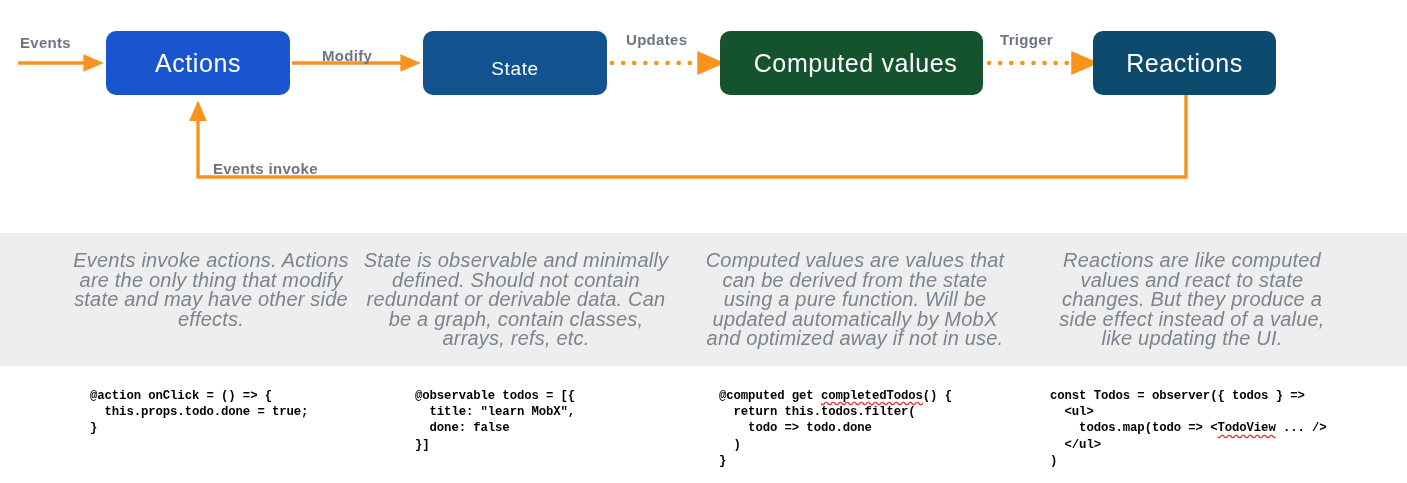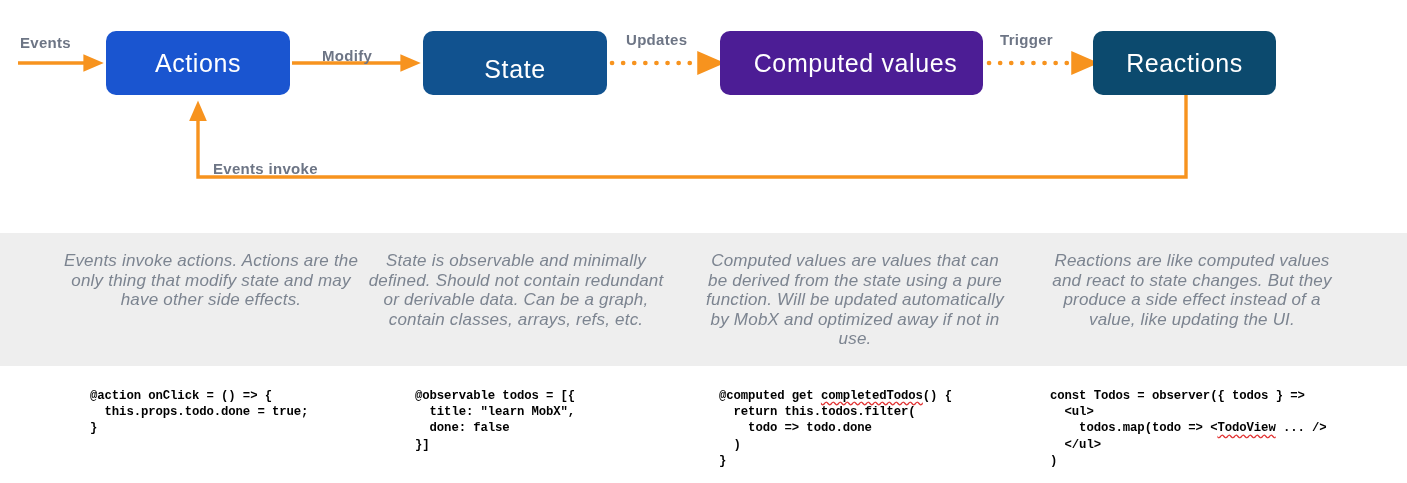--- a/index.html
+++ b/index.html
@@ -42,25 +42,25 @@
     letter-spacing: 0.6px;
     box-sizing: border-box;
   }
   .node-label {
     color: #ffffff;
     white-space: nowrap;
   }
 
   .node-actions  { left: 106px; top: 31px; width: 184px; height: 64px; background: #1a55d0; }
   .node-state    { left: 423px; top: 31px; width: 184px; height: 64px; background: #11528f; }
-  .node-computed { left: 720px; top: 31px; width: 263px; height: 64px; background: #4c1d95; padding-left: 8px; }
+  .node-computed { left: 720px; top: 31px; width: 263px; height: 64px; background: #14532d; padding-left: 8px; }
   .node-reactions{ left: 1093px; top: 31px; width: 183px; height: 64px; background: #0c4a6e; }
 
   .node-actions .node-label   { font-size: 25px; }
-  .node-state .node-label     { font-size: 25px; margin-top: 12px; }
+  .node-state .node-label     { font-size: 19px; margin-top: 12px; }
   .node-computed .node-label  { font-size: 25px; }
   .node-reactions .node-label { font-size: 25px; }
 
   
   .edge-label {
     position: absolute;
     color: #6d7585;
     font-size: 15px;
     letter-spacing: 0.3px;
     white-space: nowrap;
@@ -78,21 +78,21 @@
     left: 0;
     top: 233px;
     width: 1407px;
     height: 133px;
     background: #eeeeee;
   }
   .desc-col {
     position: absolute;
     top: 18px;
     color: #7c8490;
-    font-size: 17px;
+    font-size: 20px;
     font-style: italic;
     line-height: 19.5px;
     text-align: center;
     letter-spacing: 0.2px;
   }
   .desc-1 { left: 63px;   width: 296px; }
   .desc-2 { left: 363px;  width: 306px; }
   .desc-3 { left: 700px;  width: 310px; }
   .desc-4 { left: 1042px; width: 300px; }
 

